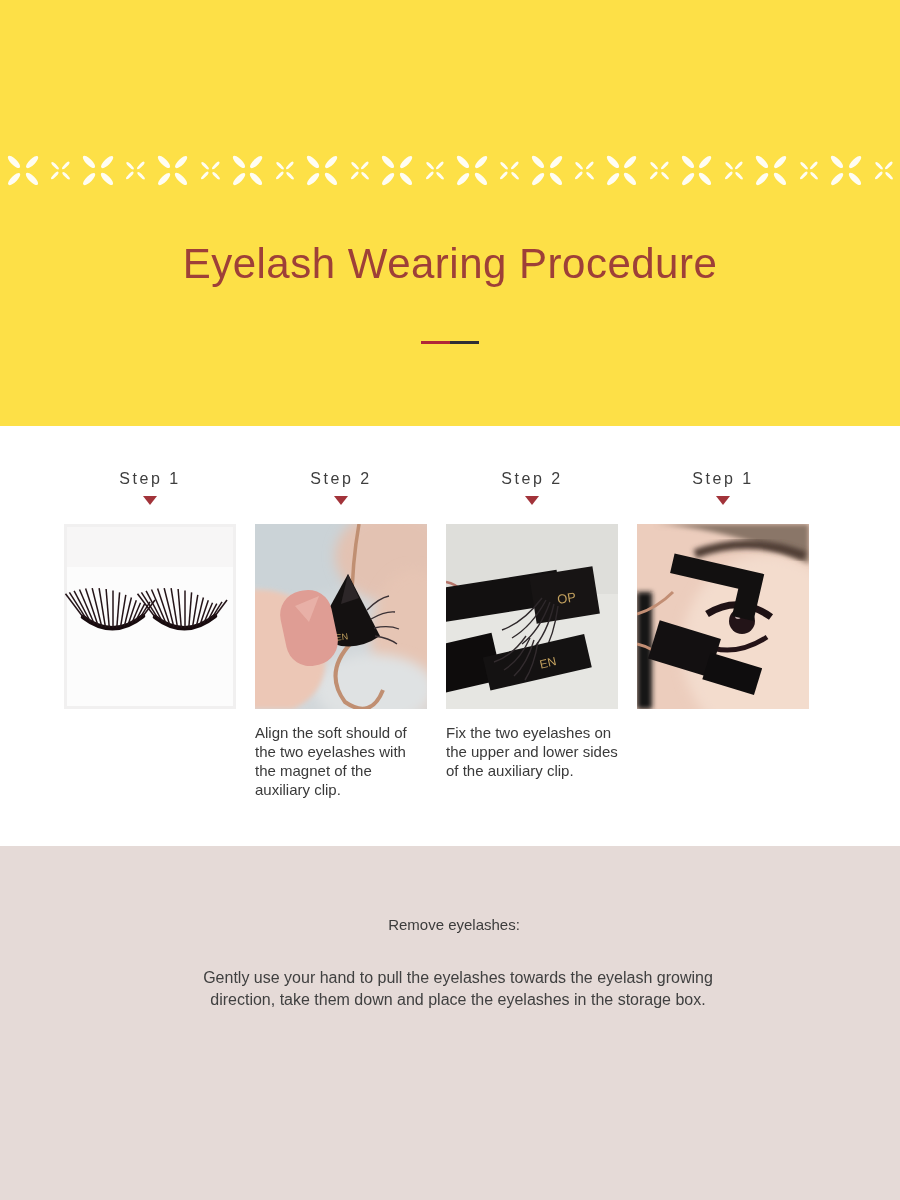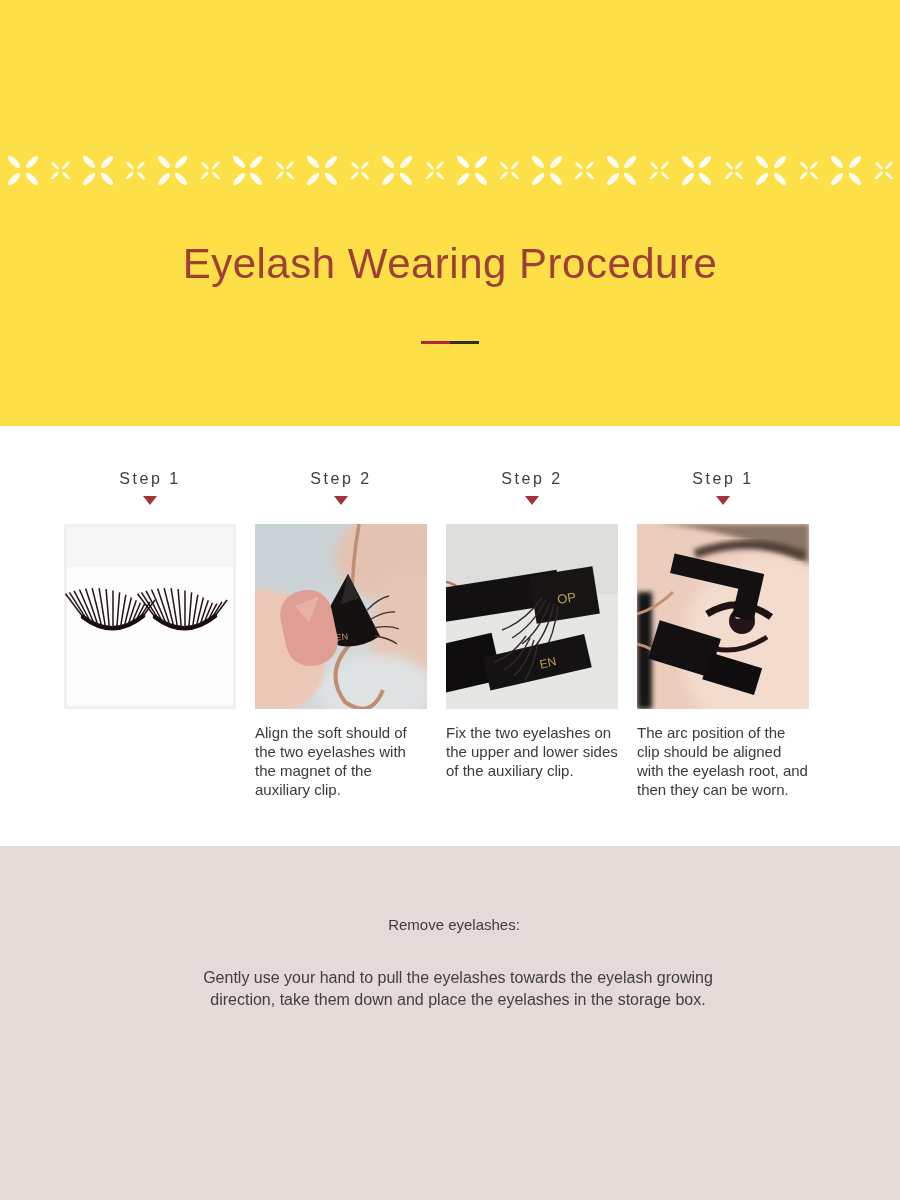--- a/index.html
+++ b/index.html
@@ -334,21 +334,20 @@
           <path d="M0,90 q20,-6 36,-22" stroke="#c28e74" stroke-width="3" fill="none"></path>
           <path d="M0,120 q18,4 30,18" stroke="#c28e74" stroke-width="3" fill="none"></path>
           <g transform="rotate(13 80 68)">
             <path d="M30,40 h92 v48 h-22 v-28 h-70 Z" fill="#121010"></path>
           </g>
           <g transform="rotate(17 70 140)">
             <rect x="12" y="112" width="64" height="40" fill="#131011"></rect>
             <rect x="70" y="128" width="54" height="28" fill="#0f0d0e"></rect>
           </g>
         </svg>
-        <p class="desc">The arc position of the clip should be aligned with the eyelash root, and then they can be worn.</p>
       </div>
 
     </div>
   </section>
 
   <section class="removal">
     <p class="rm-head">Remove eyelashes:</p>
     <p class="rm-body">Gently use your hand to pull the eyelashes towards the eyelash growing
 direction, take them down and place the eyelashes in the storage box.</p>
   </section>

